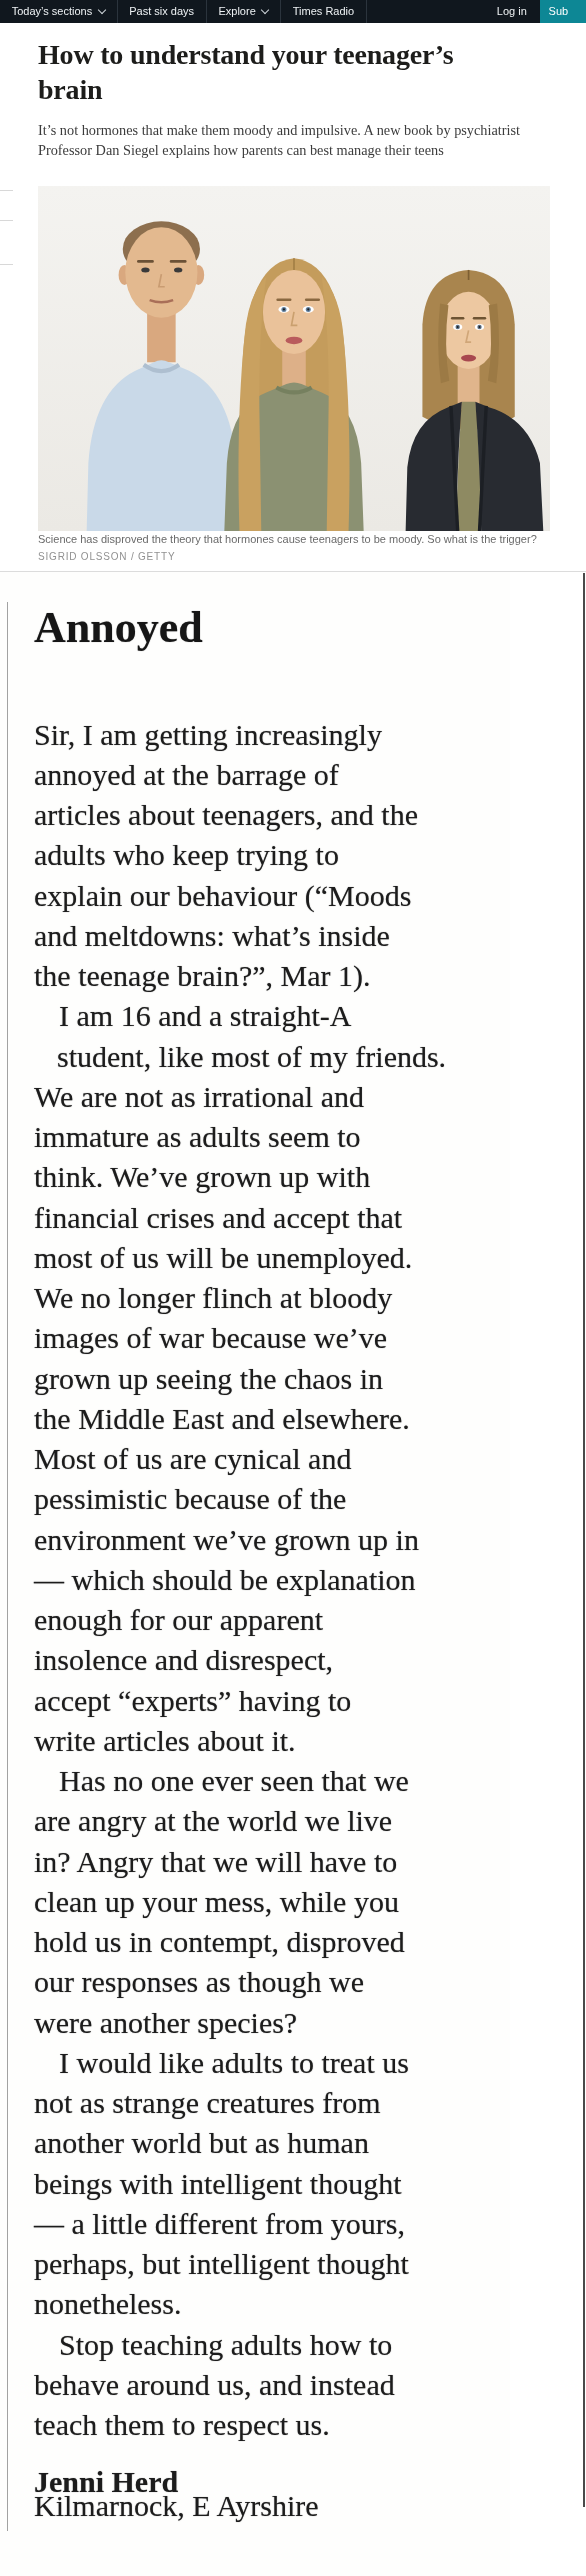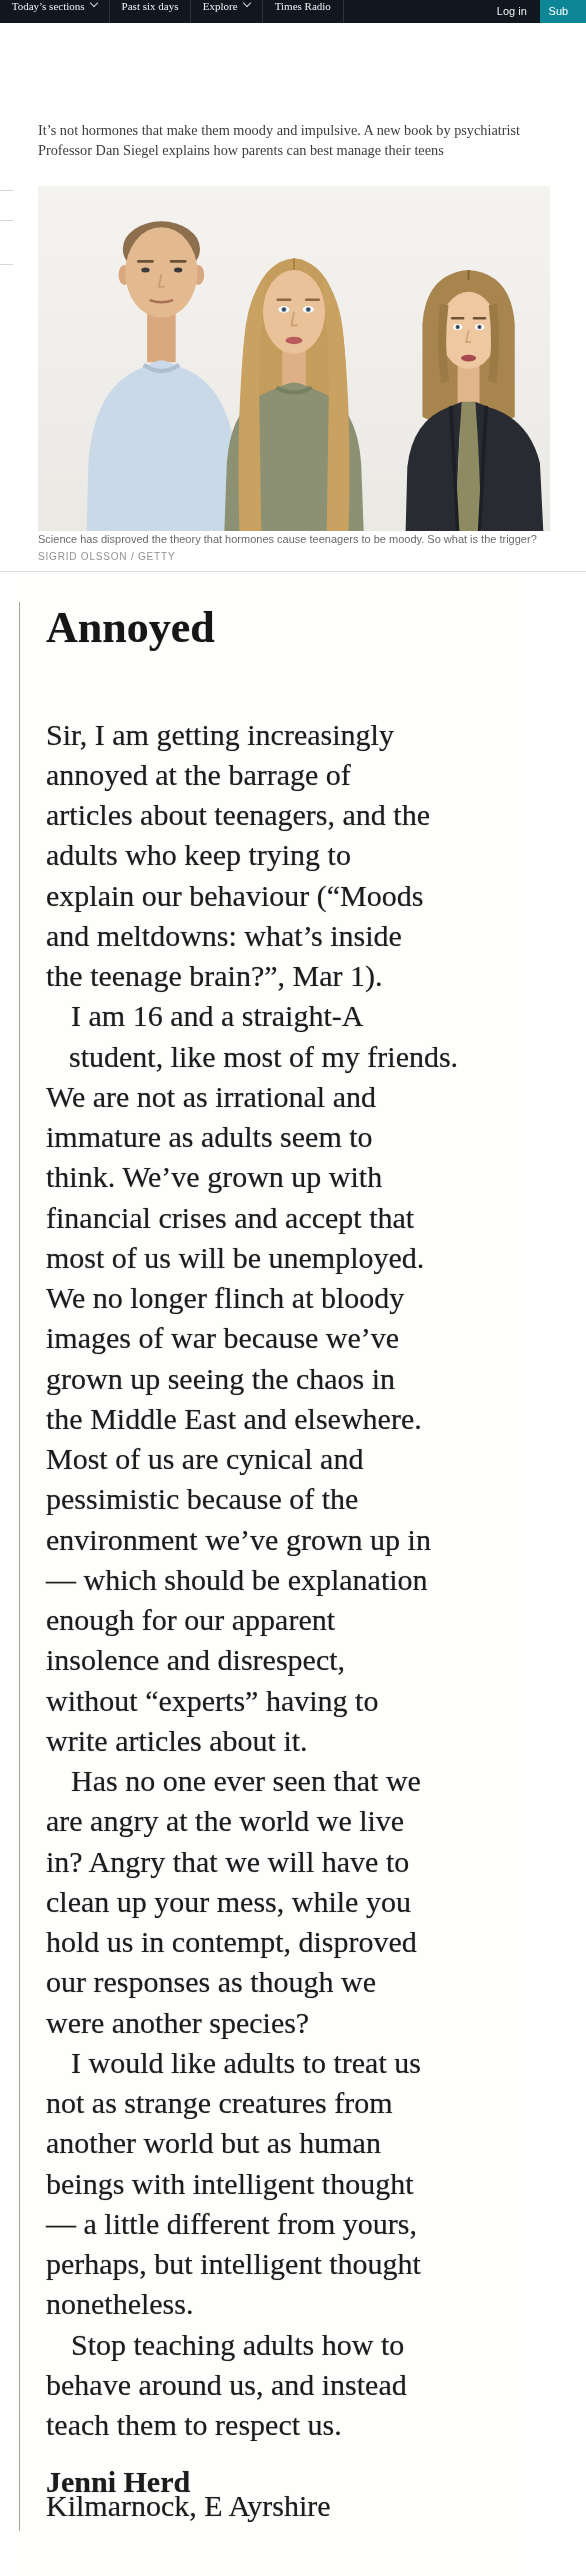--- a/index.html
+++ b/index.html
@@ -3,22 +3,22 @@
 <meta charset="utf-8">
 <style>
   html,body{margin:0;padding:0;background:#ffffff;}
   #page{position:relative;width:587px;height:2576px;overflow:hidden;background:#ffffff;
         font-family:"Liberation Sans",sans-serif;}
 
   
   .nav{position:absolute;left:0;top:0;width:587px;height:22.6px;background:#10171e;
        display:flex;align-items:stretch;color:#eef2f4;font-size:11px;}
   .nav-items{display:flex;align-items:stretch;}
-  .nav-item{display:flex;align-items:flex-start;padding:0 11.7px;border-right:0.8px solid #2b343d;
-            cursor:pointer;white-space:nowrap;font-family:Liberation Serif, serif;}
+  .nav-item{display:flex;align-items:center;padding:0 11.7px;border-right:0.8px solid #2b343d;
+            cursor:pointer;white-space:nowrap;}
   .chev{display:inline-block;width:5px;height:5px;border-right:1.3px solid #cdd4d9;
         border-bottom:1.3px solid #cdd4d9;transform:rotate(45deg);margin-left:6.7px;margin-bottom:2.5px;}
   .nav-spacer{flex:1;}
   .login{display:flex;align-items:center;padding:0 13.4px;cursor:pointer;}
   .subscribe{display:flex;align-items:center;background:#0d8795;color:#ffffff;
              padding:0 8.4px;width:30px;cursor:pointer;}
 
   
   .headline{position:absolute;left:38px;top:37px;width:520px;
             font-family:"Liberation Serif",serif;font-weight:700;font-size:28px;
@@ -30,21 +30,21 @@
   .edge-line{position:absolute;left:0;width:13.4px;height:0.8px;background:#d8d8d8;}
 
   
   .photo{position:absolute;left:38px;top:186px;width:512px;height:345px;overflow:hidden;}
   .caption{position:absolute;left:38px;top:533px;width:520px;font-size:11px;color:#6a6a6a;}
   .credit{position:absolute;left:38px;top:551px;font-size:10px;letter-spacing:0.8px;color:#919191;}
 
   .divider{position:absolute;left:0;top:571px;width:587px;height:0.8px;background:#dcdcdc;}
 
   
-  .scan{position:absolute;left:12px;top:572px;width:510px;height:2004px;background:#fefefd;}
+  .scan{position:absolute;left:0;top:572px;width:510px;height:2004px;background:#fefefd;}
   .scan-rule-left{position:absolute;left:6.7px;top:30px;width:1.7px;height:1929px;background:#a2a2a2;}
   .scan-rule-right{position:absolute;left:583px;top:0.8px;width:1.7px;height:1934px;background:#4a4a4a;}
   .letter-heading{position:absolute;left:34px;top:30px;font-family:"Liberation Serif",serif;
                   font-weight:700;font-size:44px;color:#161616;
                   text-shadow:0 0 1px rgba(20,20,20,0.45);}
   .letter-line{position:absolute;left:34px;height:40px;line-height:40px;white-space:nowrap;
                font-family:"Liberation Serif",serif;font-size:30px;color:#1c1c1c;
                text-shadow:0 0 1px rgba(20,20,20,0.5);}
   .letter-line.indent{padding-left:25px;}
   .letter-line.bold{font-weight:700;margin-top:17px;}
@@ -69,20 +69,24 @@
         </span>
         <span class="nav-item">
           <span>Times Radio</span>
         </span>
       </div>
     <div class="nav-spacer"></div>
     <div class="login">Log in</div>
     <div class="subscribe">Sub</div>
   </div>
 
+  <div class="headline">
+    <div>How to understand your teenager’s</div>
+    <div>brain</div>
+  </div>
   <div class="standfirst">
     <div>It’s not hormones that make them moody and impulsive. A new book by psychiatrist</div>
     <div>Professor Dan Siegel explains how parents can best manage their teens</div>
   </div>
 
   <div class="edge-line" style="top:190px"></div>
   <div class="edge-line" style="top:220px"></div>
   <div class="edge-line" style="top:264px"></div>
 
   <div class="photo">
@@ -185,21 +189,21 @@
         <div class="letter-line" style="top: 706px;">We no longer flinch at bloody</div>
         <div class="letter-line" style="top: 746px;">images of war because we’ve</div>
         <div class="letter-line" style="top: 787px;">grown up seeing the chaos in</div>
         <div class="letter-line" style="top: 827px;">the Middle East and elsewhere.</div>
         <div class="letter-line" style="top: 867px;">Most of us are cynical and</div>
         <div class="letter-line" style="top: 907px;">pessimistic because of the</div>
         <div class="letter-line" style="top: 948px;">environment we’ve grown up in</div>
         <div class="letter-line" style="top: 988px;">— which should be explanation</div>
         <div class="letter-line" style="top: 1028px;">enough for our apparent</div>
         <div class="letter-line" style="top: 1068px;">insolence and disrespect,</div>
-        <div class="letter-line" style="top: 1109px;">without “experts” having to</div>
+        <div class="letter-line" style="top: 1109px;">accept “experts” having to</div>
         <div class="letter-line" style="top: 1149px;">write articles about it.</div>
         <div class="letter-line indent" style="top: 1189px;">Has no one ever seen that we</div>
         <div class="letter-line" style="top: 1229px;">are angry at the world we live</div>
         <div class="letter-line" style="top: 1270px;">in? Angry that we will have to</div>
         <div class="letter-line" style="top: 1310px;">clean up your mess, while you</div>
         <div class="letter-line" style="top: 1350px;">hold us in contempt, disproved</div>
         <div class="letter-line" style="top: 1390px;">our responses as though we</div>
         <div class="letter-line" style="top: 1431px;">were another species?</div>
         <div class="letter-line indent" style="top: 1471px;">I would like adults to treat us</div>
         <div class="letter-line" style="top: 1511px;">not as strange creatures from</div>

